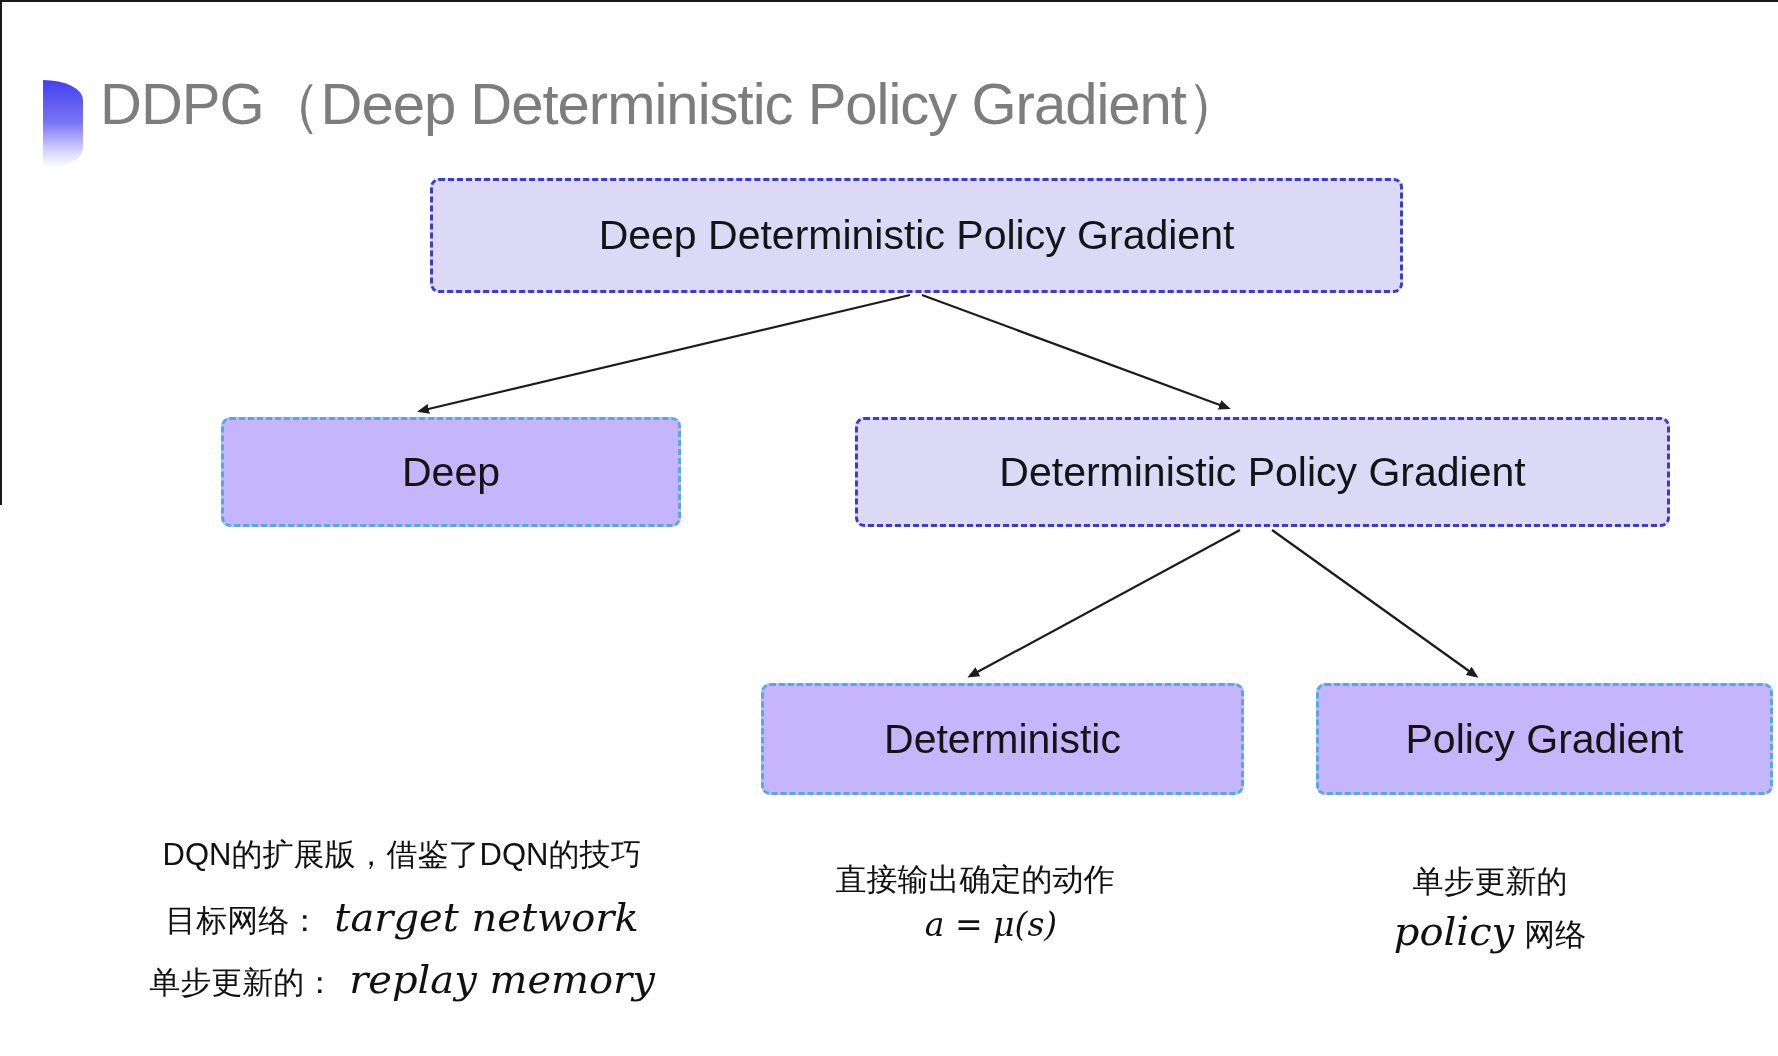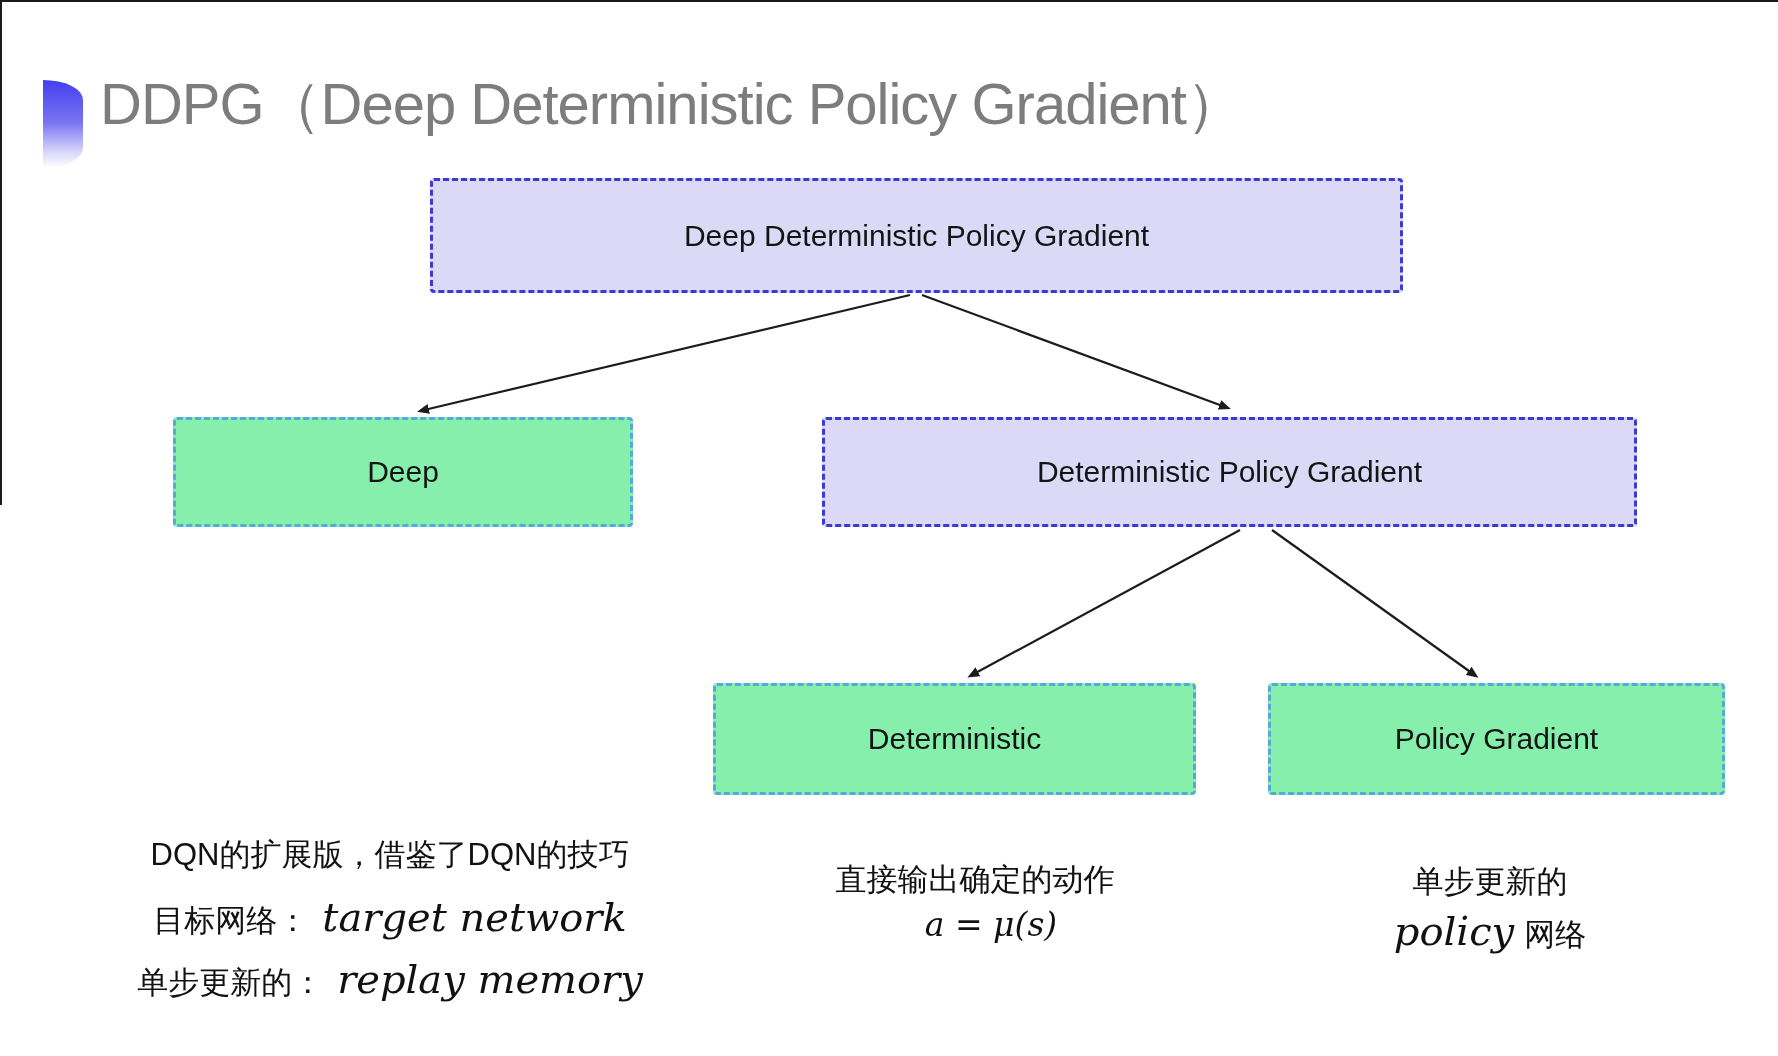--- a/index.html
+++ b/index.html
@@ -23,38 +23,38 @@
   }
   .page-title{
     position:absolute;left:100px;top:72px;width:1500px;
     font-size:58px;line-height:64px;color:#7d7d7d;
     letter-spacing:-1px;white-space:nowrap;
   }
 
   
   .node{
     position:absolute;display:flex;align-items:center;justify-content:center;
-    border-radius:4px;font-size:30px;color:#141414;letter-spacing:0;
+    border-radius:9px;font-size:41px;color:#141414;letter-spacing:0;
     box-sizing:border-box;text-align:center;
   }
   .node.purple{background:#dcd9f7;border:3px dashed #3c3ad1;}
-  .node.cyan{background:#86efac;border:3px dashed #55aadd;}
+  .node.cyan{background:#c4b5fd;border:3px dashed #55aadd;margin-left:48px;}
   .node-root{left:430px;top:178px;width:973px;height:115px;}
   .node-deep{left:173px;top:417px;width:460px;height:110px;}
-  .node-dpg{left:822px;top:417px;width:815px;height:110px;}
+  .node-dpg{left:855px;top:417px;width:815px;height:110px;}
   .node-deterministic{left:713px;top:683px;width:483px;height:112px;}
   .node-pg{left:1268px;top:683px;width:457px;height:112px;}
 
   .arrows{position:absolute;inset:0;width:1778px;height:1056px;pointer-events:none;}
 
   
   .note{position:absolute;color:#111;text-align:center;}
   .note .zh{font-size:31px;}
   .note .en{font-family:"DejaVu Serif","Liberation Serif",serif;font-style:italic;font-size:40px;}
-  .note-deep{left:90px;top:838px;width:600px;}
+  .note-deep{left:102px;top:838px;width:600px;}
   .note-deep .row{height:34px;line-height:34px;margin-bottom:28px;white-space:nowrap;}
   .note-det{left:775px;top:863px;width:400px;}
   .note-det .row{height:34px;line-height:34px;margin-bottom:11px;white-space:nowrap;}
   .note-pg{left:1290px;top:865px;width:400px;}
   .note-pg .row{height:34px;line-height:34px;margin-bottom:15px;white-space:nowrap;}
   .gap{display:inline-block;width:14px;}
   .formula{font-family:"DejaVu Serif","Liberation Serif",serif;font-style:italic;font-size:33px;margin-left:32px;}
 </style>
 </head>
 <body>

